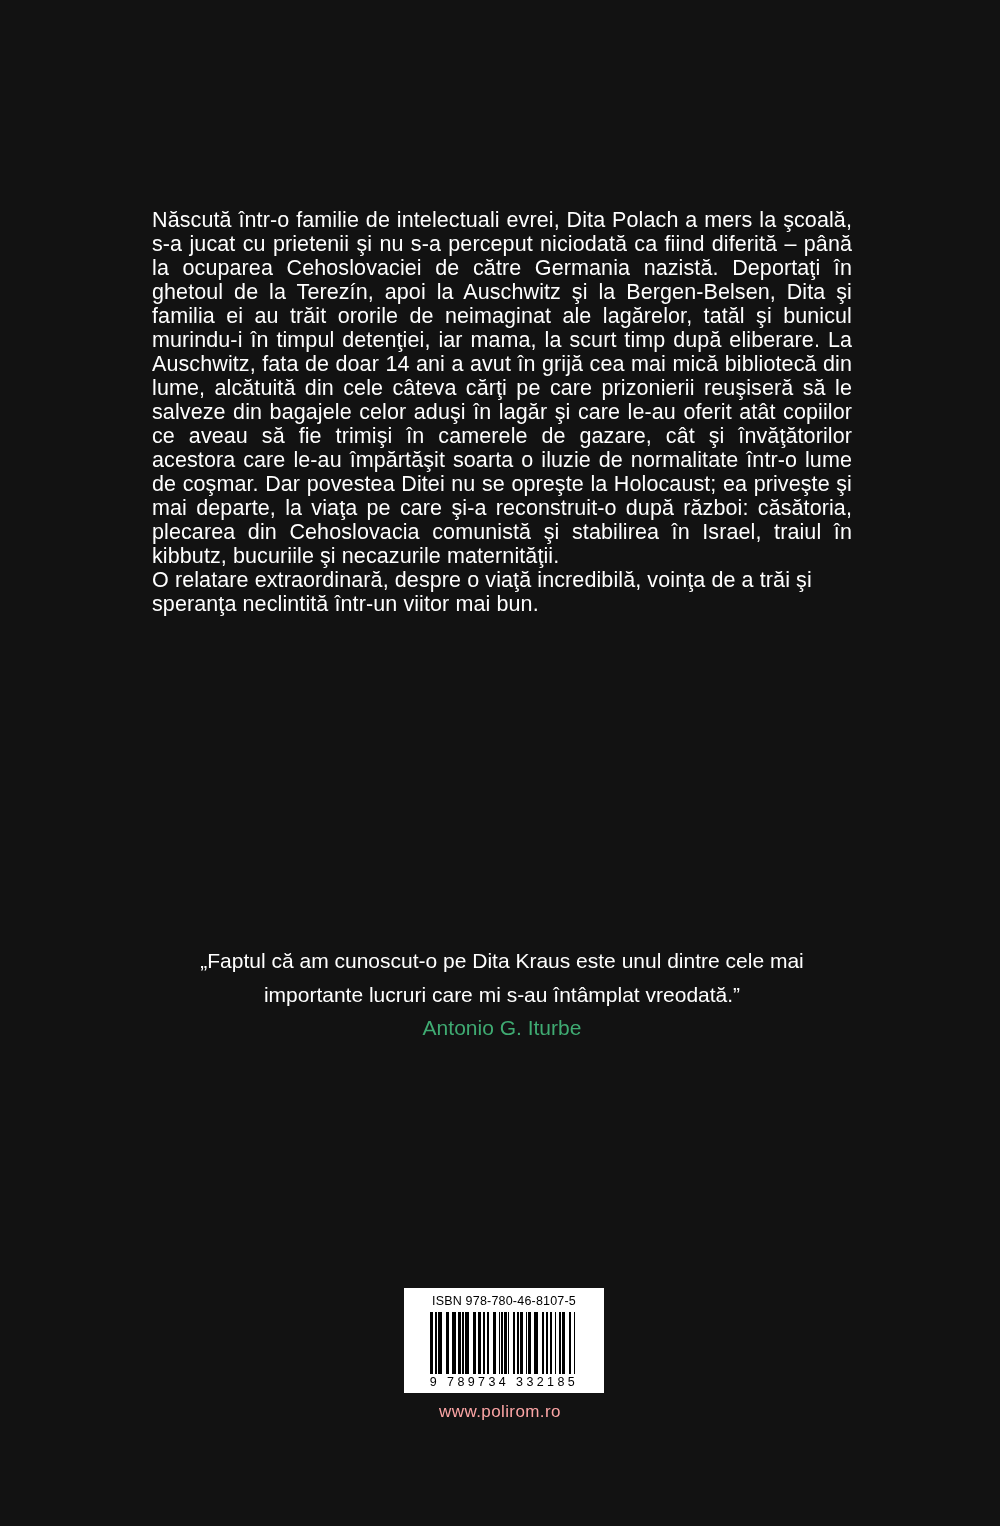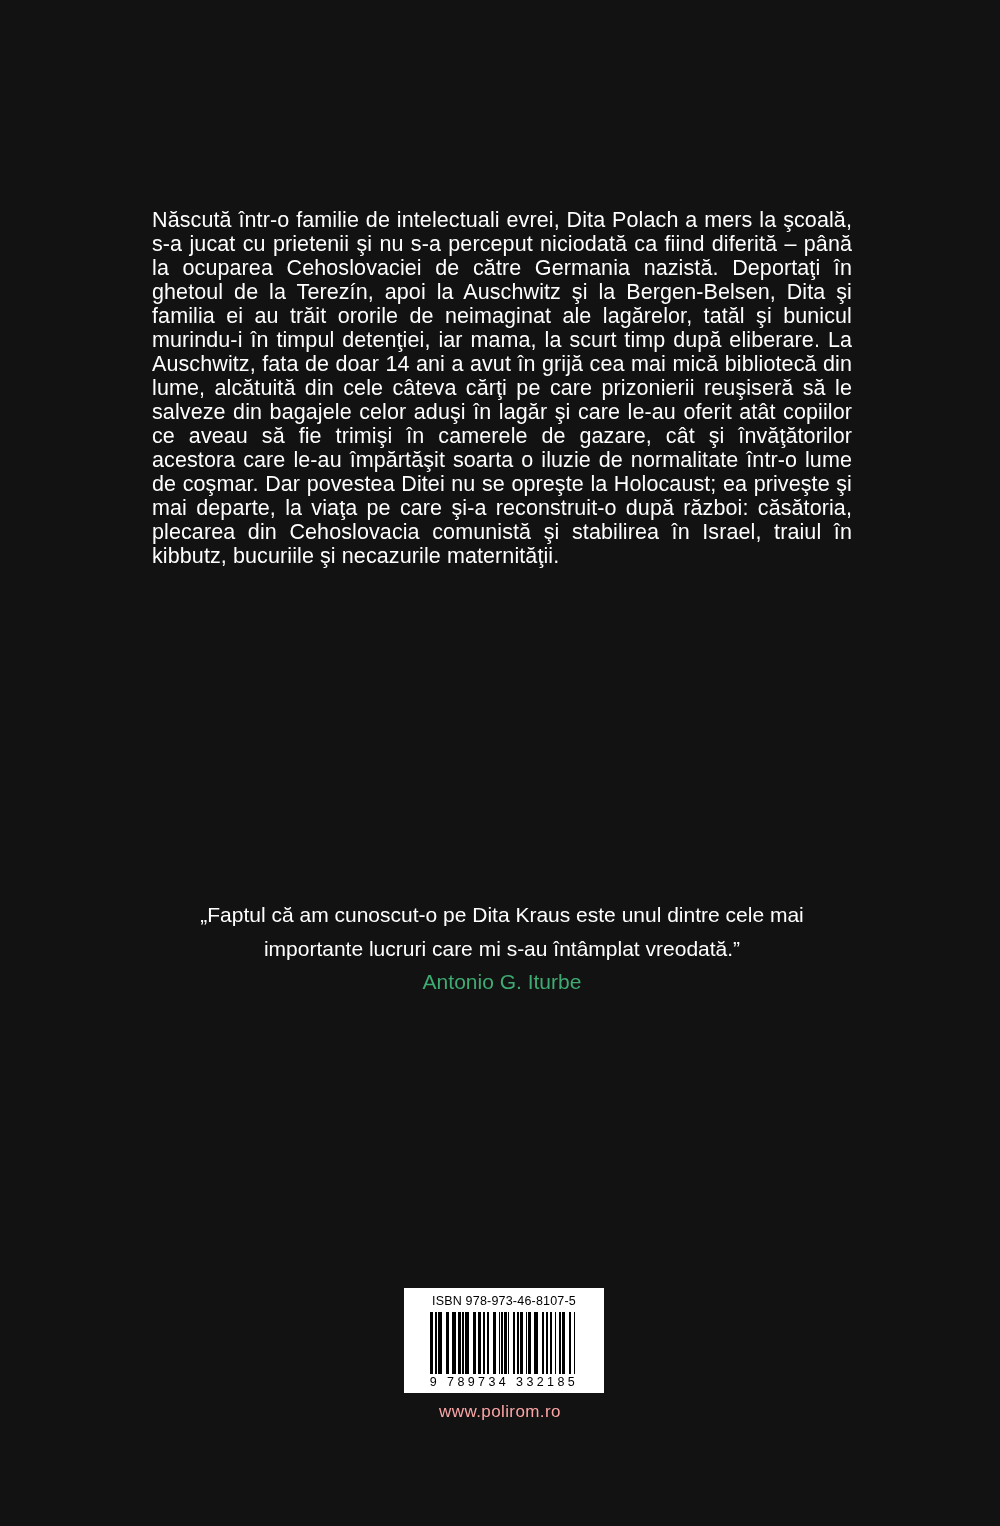--- a/index.html
+++ b/index.html
@@ -42,20 +42,21 @@
     left: 152px;
     top: 898px;
     width: 700px;
     text-align: center;
     color: #ffffff;
   }
   .quote-text {
     font-size: 21px;
     line-height: 34px;
     color: #ffffff;
+    margin-top: 46px;
   }
   .quote-author {
     margin-top: 4px;
     font-size: 21px;
     color: #3fab72;
   }
   .barcode-wrap {
     position: absolute;
     left: 404px;
     top: 1288px;
@@ -111,29 +112,30 @@
     letter-spacing: 0.1px;
   }
 </style>
 </head>
 <body>
 
 <div class="page">
 
   <div class="blurb">
     <p>Născută într-o familie de intelectuali evrei, Dita Polach a mers la şcoală, s-a jucat cu prietenii şi nu s-a perceput niciodată ca fiind diferită – până la ocuparea Cehoslovaciei de către Germania nazistă. Deportaţi în ghetoul de la Terezín, apoi la Auschwitz şi la Bergen-Belsen, Dita şi familia ei au trăit ororile de neimaginat ale lagărelor, tatăl şi bunicul murindu-i în timpul detenţiei, iar mama, la scurt timp după eliberare. La Auschwitz, fata de doar 14 ani a avut în grijă cea mai mică bibliotecă din lume, alcătuită din cele câteva cărţi pe care prizonierii reuşiseră să le salveze din bagajele celor aduşi în lagăr şi care le-au oferit atât copiilor ce aveau să fie trimişi în camerele de gazare, cât şi învăţătorilor acestora care le-au împărtăşit soarta o iluzie de normalitate într-o lume de coşmar. Dar povestea Ditei nu se opreşte la Holocaust; ea priveşte şi mai departe, la viaţa pe care şi-a reconstruit-o după război: căsătoria, plecarea din Cehoslovacia comunistă şi stabilirea în Israel, traiul în kibbutz, bucuriile şi necazurile maternităţii.</p>
+    <p class="last-para">O relatare extraordinară, despre o viaţă incredibilă, voinţa de a trăi şi speranţa neclintită într-un viitor mai bun.</p>
   </div>
 
   <div class="quote-block">
     <div class="quote-text">„Faptul că am cunoscut-o pe Dita Kraus este unul dintre cele mai importante lucruri care mi s-au întâmplat vreodată.”</div>
     <div class="quote-author">Antonio G. Iturbe</div>
   </div>
 
   <div class="barcode-wrap">
-    <div class="isbn-text">ISBN 978-973-46-8107-5</div>
+    <div class="isbn-text">ISBN 978-780-46-8107-5</div>
     <div class="barcode" id="barcode-bars">
         <span style="width: 2.7px; background: rgb(0, 0, 0);"></span>
         <span style="width: 2.7px; background: rgb(255, 255, 255);"></span>
         <span style="width: 1.35px; background: rgb(0, 0, 0);"></span>
         <span style="width: 1.35px; background: rgb(255, 255, 255);"></span>
         <span style="width: 4.05px; background: rgb(0, 0, 0);"></span>
         <span style="width: 4.05px; background: rgb(255, 255, 255);"></span>
         <span style="width: 2.7px; background: rgb(0, 0, 0);"></span>
         <span style="width: 2.7px; background: rgb(255, 255, 255);"></span>
         <span style="width: 4.05px; background: rgb(0, 0, 0);"></span>

